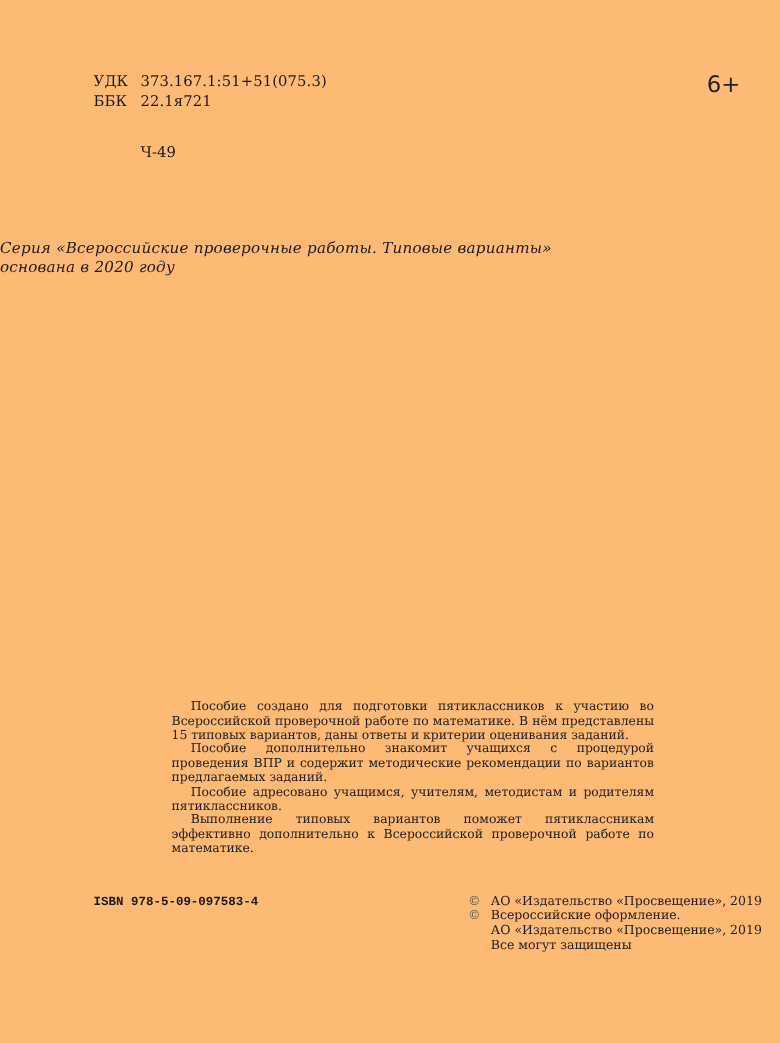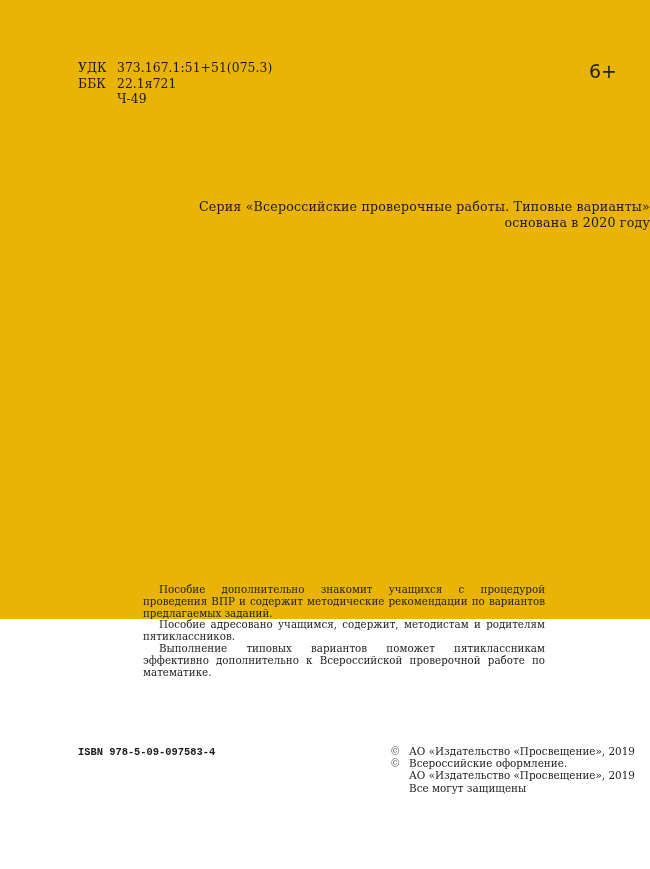--- a/index.html
+++ b/index.html
@@ -11,54 +11,55 @@
       width: 650px;
       height: 869px;
       position: relative;
       overflow: hidden;
       color: #1a1a1a;
       font-family: "DejaVu Serif", "Liberation Serif", serif;
     }
     .page {
       position: absolute;
       left: 0; top: 0;
-      width: 650px; height: 619px;
-      background: #eab308;
+      width: 650px; height: 869px;
+      background: #fdba74;
     }
     
     .catalog {
       position: absolute;
       left: 78px;
       top: 61px;
       font-size: 12.3px;
       line-height: 15.5px;
       font-family: "DejaVu Serif", serif;
       letter-spacing: 0.1px;
     }
     .catalog .row { white-space: nowrap; }
     .catalog .key { display: inline-block; width: 39px; }
-    .catalog .indent { padding-left: 39px; }
+    .catalog .indent { padding-left: 39px; margin-top: 28px; }
 
     
     .age {
       position: absolute;
       left: 589px;
       top: 60px;
       font-family: "DejaVu Sans", "Liberation Sans", sans-serif;
       font-size: 19px;
       color: #222;
     }
 
     
     .series {
       position: absolute;
       left: 0;
       width: 650px;
       top: 199px;
-      text-align: right;
+      text-align: left;
+      font-style: italic;
       font-size: 12.6px;
       line-height: 15.5px;
       letter-spacing: 0.2px;
       font-family: "DejaVu Serif", serif;
     }
 
     
     .annotation {
       position: absolute;
       left: 143px;
@@ -123,22 +124,23 @@
   </div>
 
   <div class="age">6+</div>
 
   <div class="series">
     <div>Серия «Всероссийские проверочные работы. Типовые варианты»</div>
     <div>основана в 2020 году</div>
   </div>
 
   <div class="annotation">
+    <p>Пособие создано для подготовки пятиклассников к участию во Всероссийской проверочной работе по математике. В нём представлены 15 типовых вариантов, даны ответы и критерии оценивания заданий.</p>
     <p>Пособие дополнительно знакомит учащихся с процедурой проведения ВПР и содержит методические рекомендации по вариантов предлагаемых заданий.</p>
-    <p>Пособие адресовано учащимся, содержит, методистам и родителям пятиклассников.</p>
+    <p>Пособие адресовано учащимся, учителям, методистам и родителям пятиклассников.</p>
     <p>Выполнение типовых вариантов поможет пятиклассникам эффективно дополнительно к Всероссийской проверочной работе по математике.</p>
   </div>
 
   <div class="isbn">ISBN 978-5-09-097583-4</div>
 
   <div class="copyright">
     <div class="line">
       <span class="sym">©</span>
       <span>АО «Издательство «Просвещение», 2019</span>
     </div>

